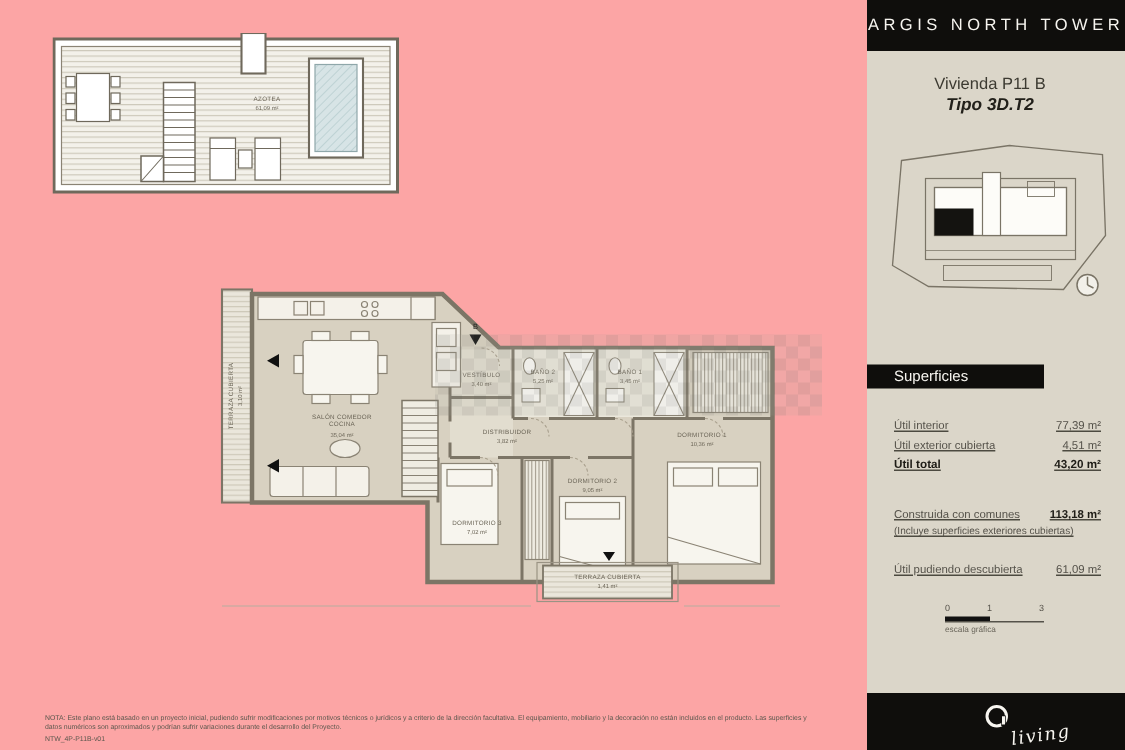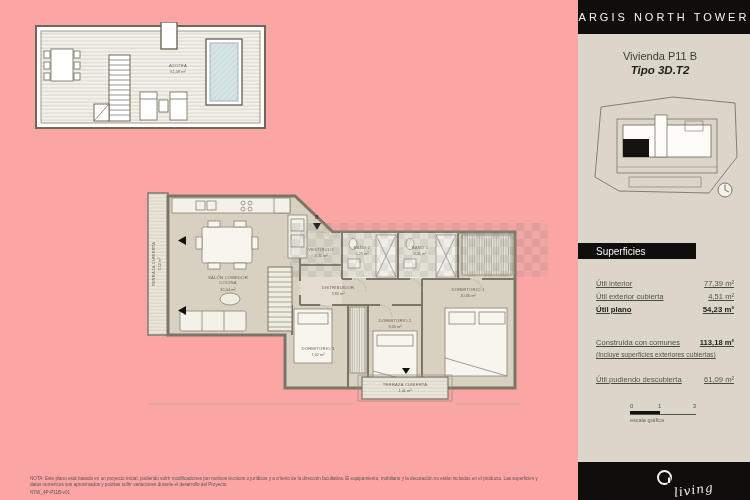--- a/index.html
+++ b/index.html
@@ -354,22 +354,22 @@
     <div class="sup-rows">
       <div class="srow">
         <span>Útil interior</span>
         <span class="val">77,39 m²</span>
       </div>
       <div class="srow">
         <span>Útil exterior cubierta</span>
         <span class="val">4,51 m²</span>
       </div>
       <div class="srow bold">
-        <span>Útil plano</span>
-        <span class="val">54,23 m²</span>
+        <span>Útil total</span>
+        <span class="val">43,20 m²</span>
       </div>
       <div class="gap20"></div>
       <div class="srow">
         <span>Construida con comunes</span>
         <span class="val bold-val">113,18 m²</span>
       </div>
       <div class="sup-note">(Incluye superficies exteriores cubiertas)</div>
       <div class="gap14"></div>
       <div class="srow">
         <span>Útil pudiendo descubierta</span>

